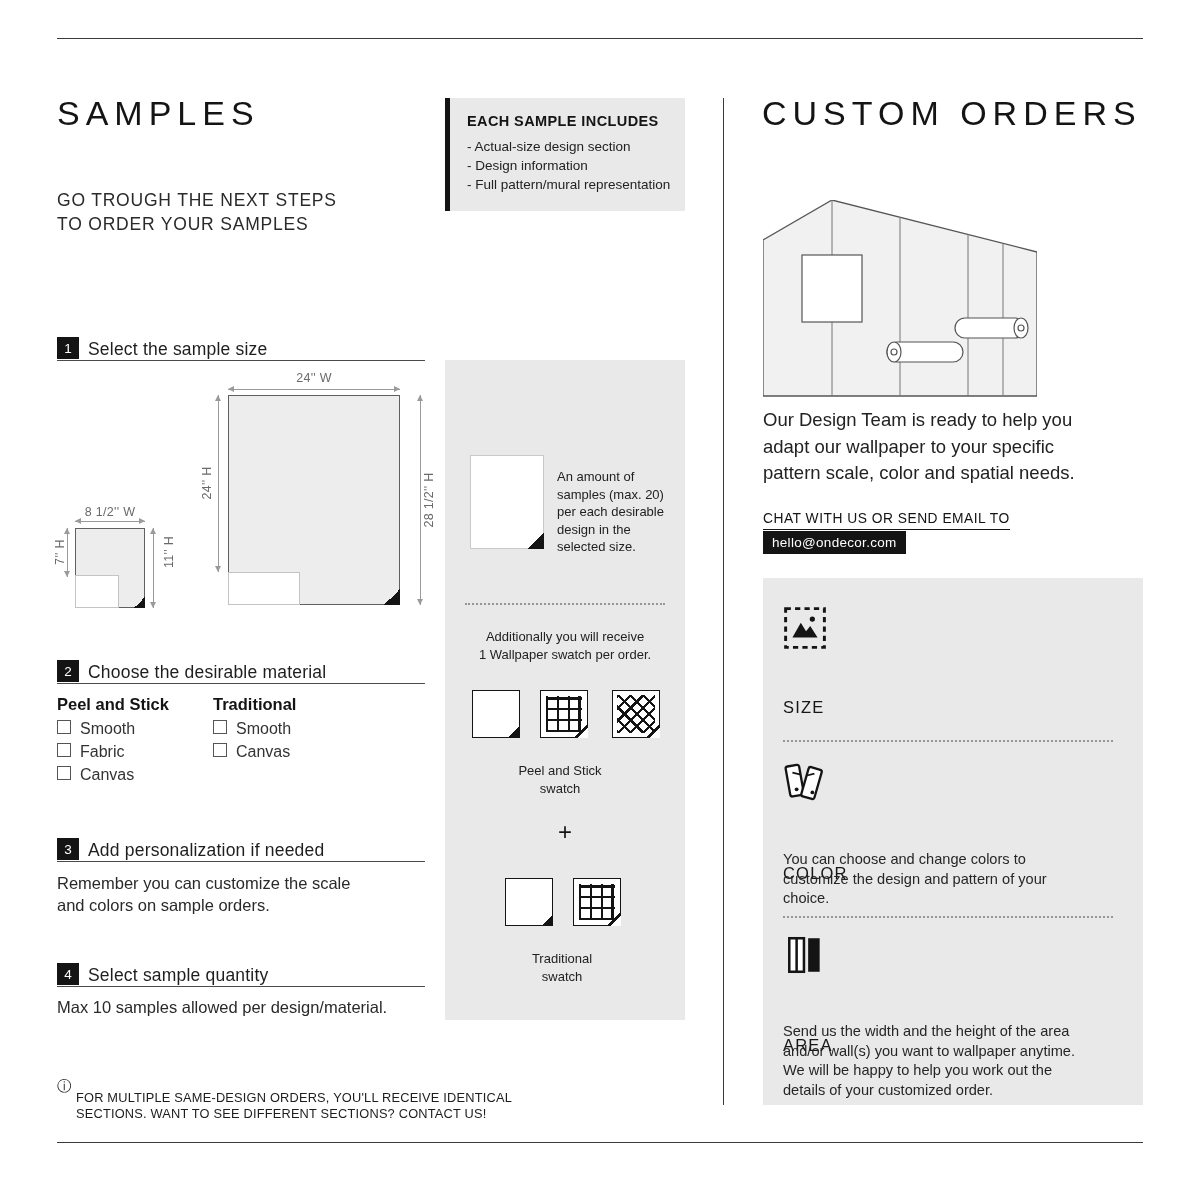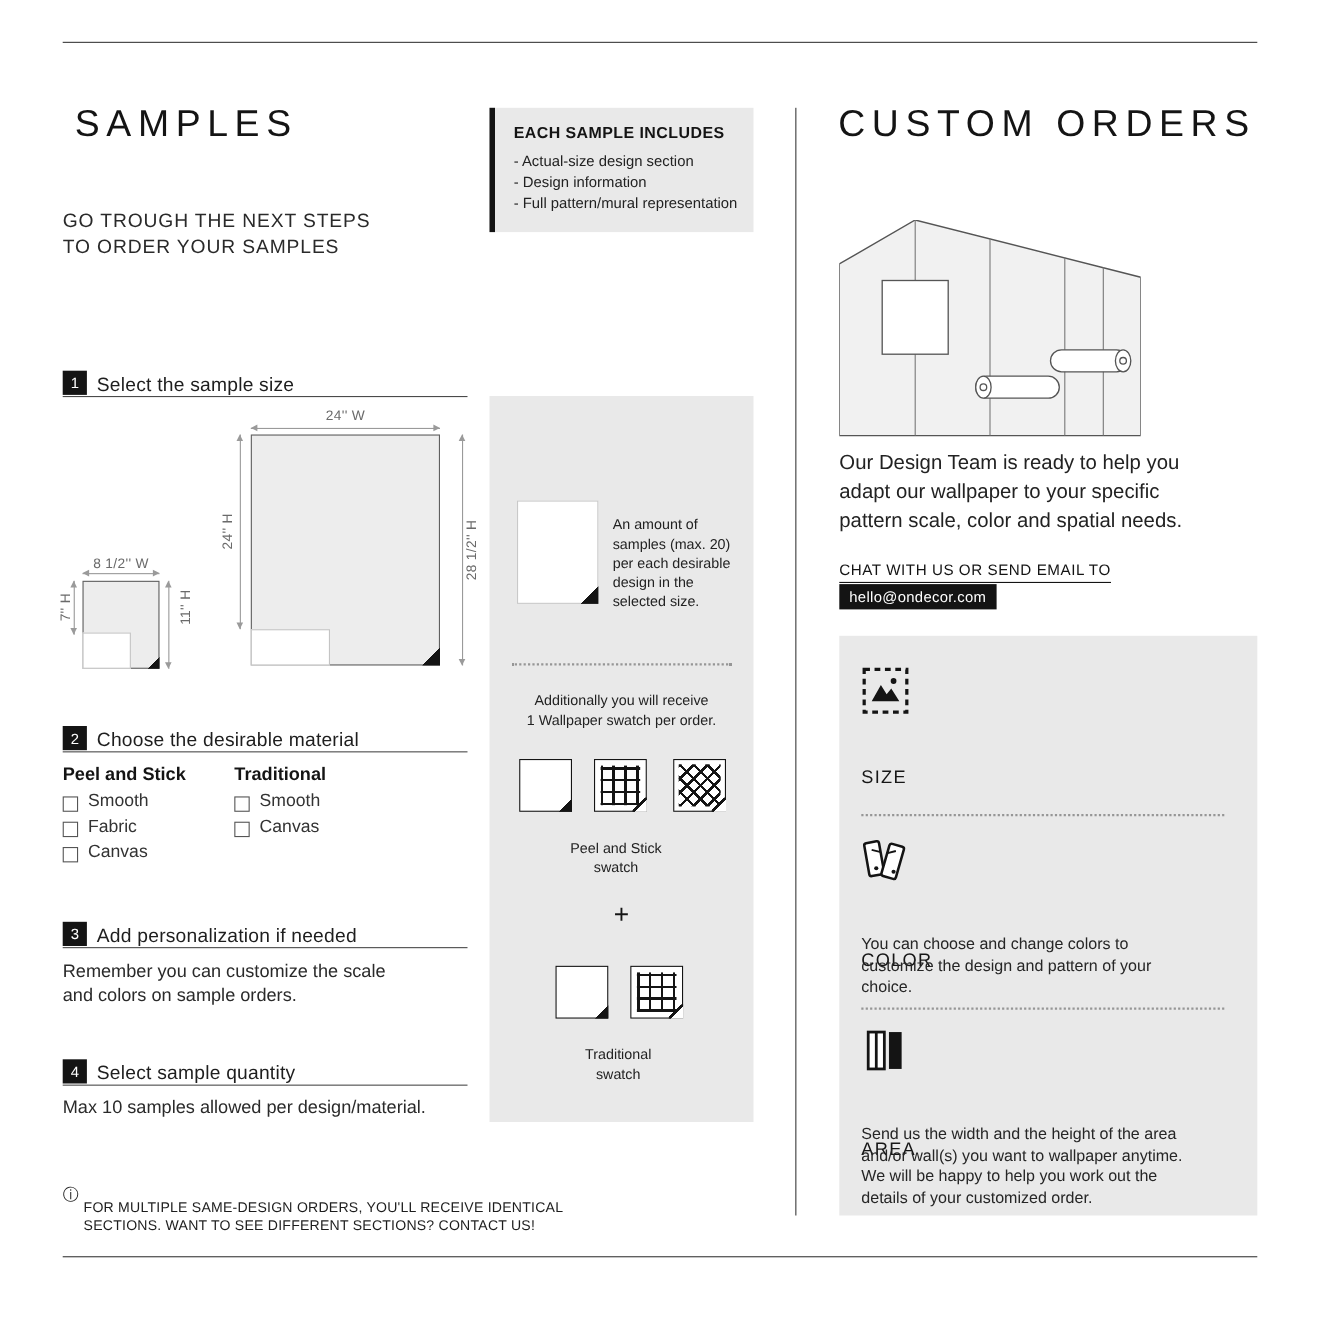--- a/index.html
+++ b/index.html
@@ -34,21 +34,21 @@
   .dimline-h::after{right:0;border-left:6px solid #9a9a9a;}
   .dimline-v{position:absolute;width:1px;background:#9a9a9a;}
   .dimline-v::before,.dimline-v::after{content:"";position:absolute;left:-3px;width:0;height:0;
        border-left:3.5px solid transparent;border-right:3.5px solid transparent;}
   .dimline-v::before{top:0;border-bottom:6px solid #9a9a9a;}
   .dimline-v::after{bottom:0;border-top:6px solid #9a9a9a;}
   .dim-label{position:absolute;font-size:12.5px;color:#6a6a6a;letter-spacing:0.3px;text-align:center;}
   .dim-label.v{transform:rotate(-90deg);}
   
   .mat-title{position:absolute;font-size:16.5px;font-weight:bold;color:#141414;}
-  .opt{position:absolute;font-size:16px;color:#333;display:flex;align-items:flex-end;}
+  .opt{position:absolute;font-size:16px;color:#333;display:flex;align-items:flex-start;}
   .cb{display:inline-block;width:12px;height:12px;border:1.5px solid #555;margin-right:9px;flex:none;}
   .note{position:absolute;font-size:16.5px;line-height:22px;color:#2a2a2a;}
   .footnote{position:absolute;font-size:12.8px;line-height:15.5px;letter-spacing:0.2px;color:#1d1d1d;margin-top:12px;}
   
   .receive{position:absolute;left:445px;top:360px;width:240px;height:660px;background:#e9e9e9;}
   .receive-header{position:absolute;left:0;top:0;width:100%;height:45px;background:#141414;color:#fff;
         display:flex;align-items:center;justify-content:center;font-size:16px;letter-spacing:3px;}
   .dotted{position:absolute;border-top:2px dotted #969696;height:0;}
   .swatch{position:absolute;width:48px;height:48px;background:#fff;border:1.6px solid #141414;box-sizing:border-box;}
   .pat{position:absolute;}
@@ -71,21 +71,21 @@
   .feat-name{position:absolute;font-size:16.5px;letter-spacing:1.2px;color:#161616;margin-top:40px;}
   .feat-text{position:absolute;font-size:14.6px;line-height:19.5px;color:#262626;}
   .icon-box{position:absolute;width:44px;height:44px;}
 </style>
 </head>
 <body>
 
 <div class="rule" style="left:57px;top:38px;width:1086px;"></div>
 <div class="rule" style="left:57px;top:1142px;width:1086px;"></div>
 
-<div class="h1" style="left:68px;top:94px;text-align:center;">SAMPLES</div>
+<div class="h1" style="left:57px;top:94px;text-align:center;">SAMPLES</div>
 <div class="intro pl" style="left:57px;top:188px;">GO TROUGH THE NEXT STEPS
 TO ORDER YOUR SAMPLES</div>
 
 <div class="includes">
   <div class="inc-title">EACH SAMPLE INCLUDES</div>
   <div class="inc-item">Actual-size design section</div>
   <div class="inc-item">Design information</div>
   <div class="inc-item">Full pattern/mural representation</div>
 </div>
 

